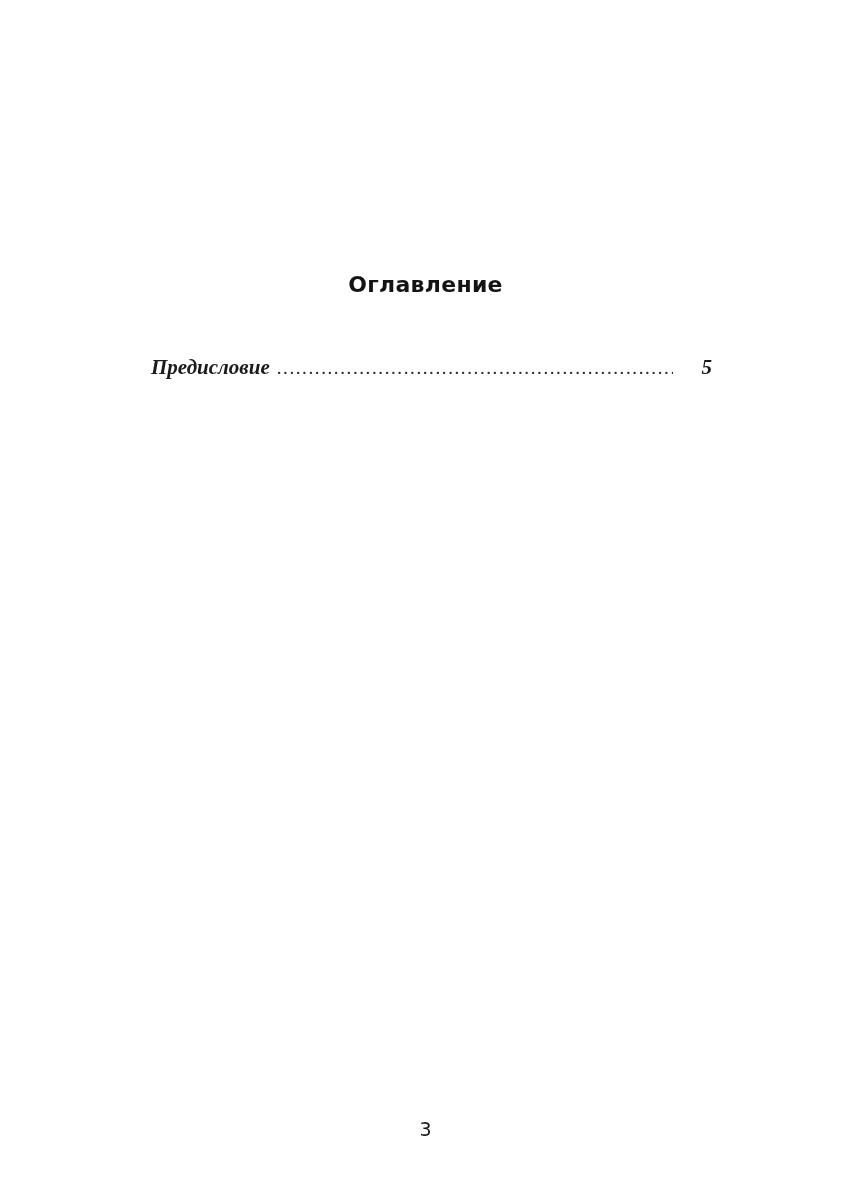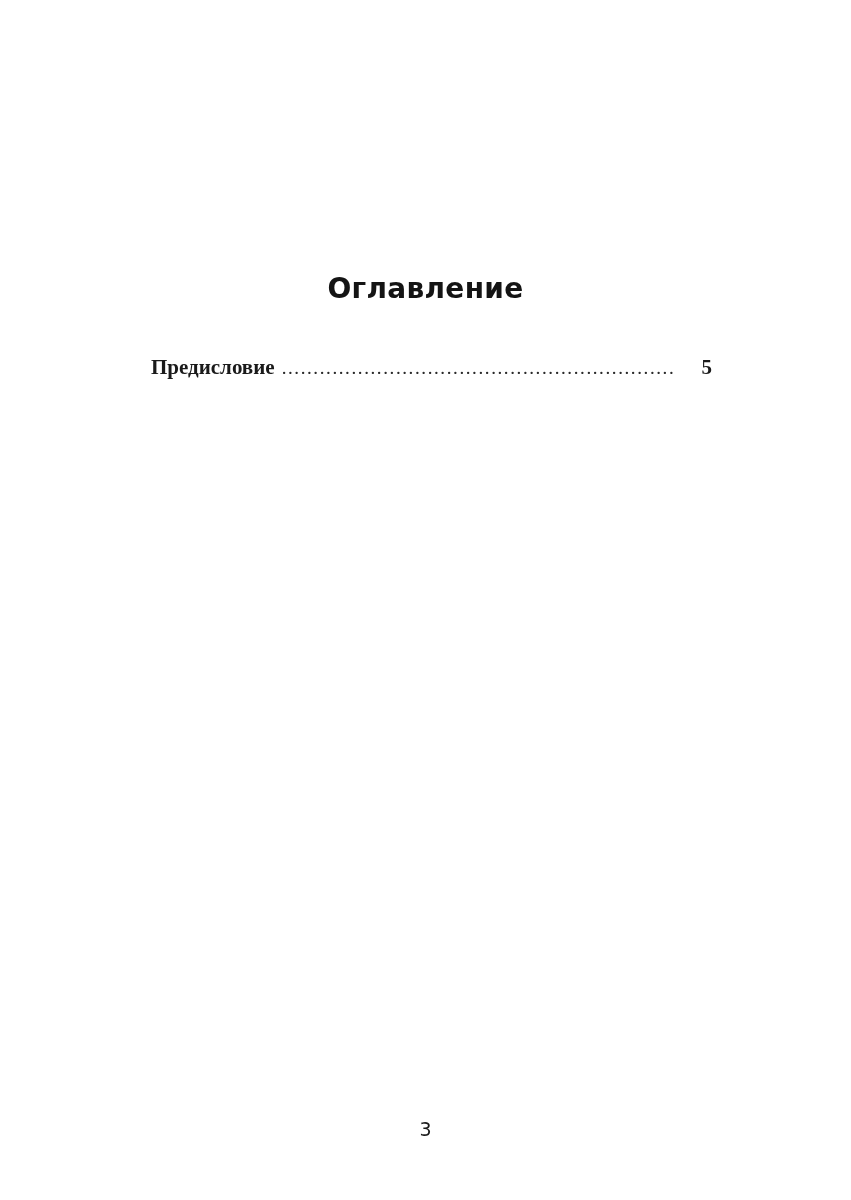--- a/index.html
+++ b/index.html
@@ -19,21 +19,21 @@
 
   
   .toc-title {
     position: absolute;
     left: 0;
     right: 0;
     top: 272px;
     text-align: center;
     font-family: "DejaVu Sans", "Liberation Sans", sans-serif;
     font-weight: bold;
-    font-size: 28px;
+    font-size: 22px;
     letter-spacing: 0.3px;
     color: #141414;
   }
 
   
   .content {
     position: absolute;
     left: 151px;
     top: 352px;
     width: 561px;
@@ -61,20 +61,21 @@
     letter-spacing: 1.6px;
   }
   .entry .page {
     flex: 0 0 34px;
     text-align: right;
     white-space: pre;
   }
   .entry.bold .label,
   .entry.bold .page {
     font-weight: bold;
+    font-style: italic;
   }
 
   
   .preface {
     margin-bottom: 0;
   }
 
   
   .folio {
     position: absolute;

